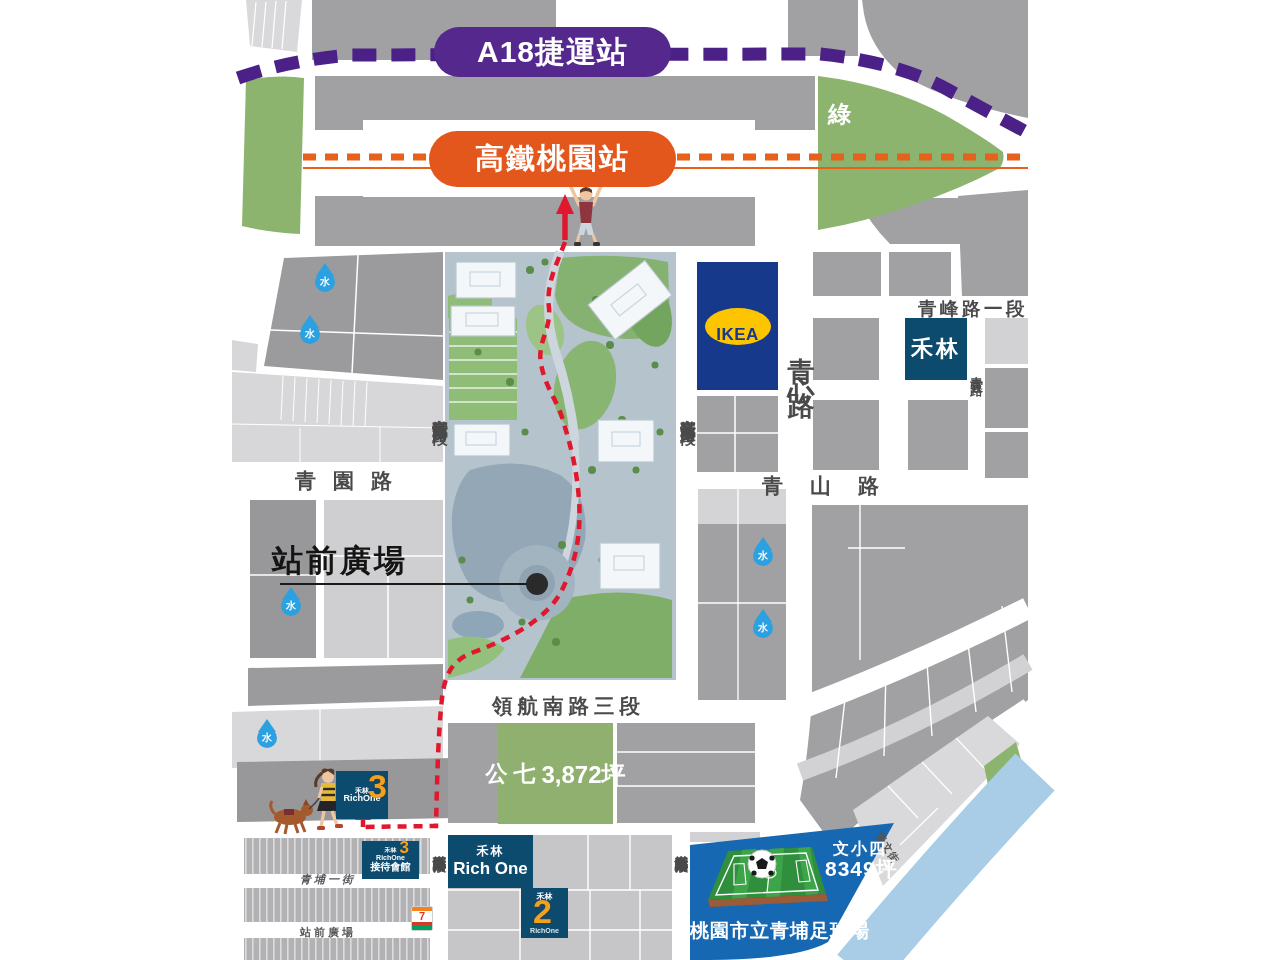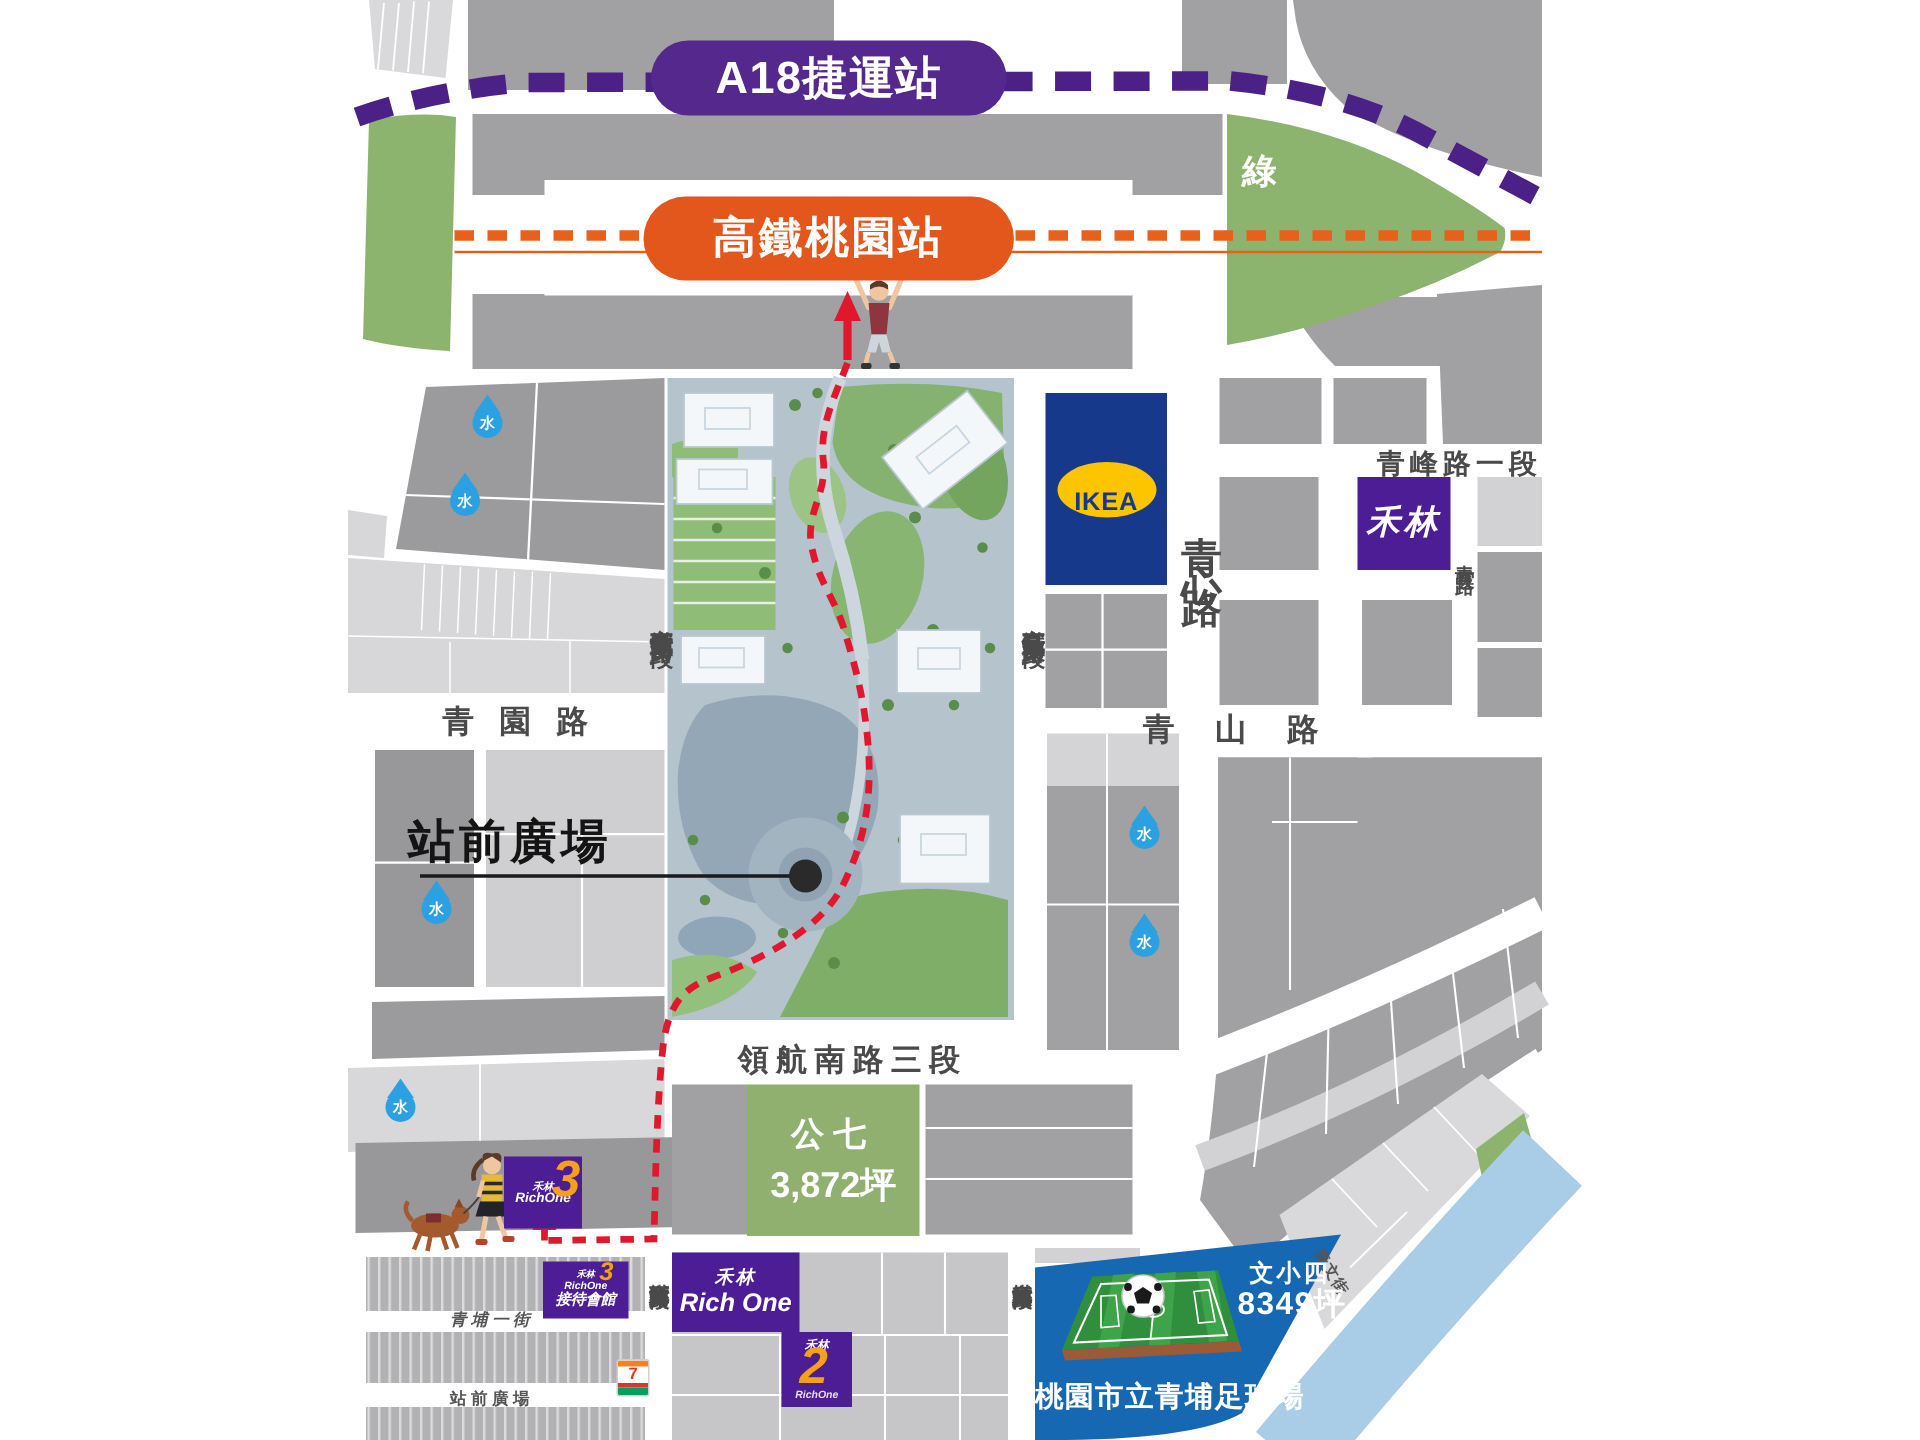--- a/index.html
+++ b/index.html
@@ -12,42 +12,42 @@
   .pill.mrt{left:434px;top:27px;width:237px;height:50px;border-radius:26px;background:#54288c;font-size:30px;letter-spacing:1px;}
   .pill.hsr{left:429px;top:131px;width:247px;height:56px;border-radius:28px;background:#e4571c;font-size:29px;letter-spacing:2px;}
   
   .road{color:#4a4a4a;font-weight:600;}
   .vroad{writing-mode:vertical-rl;text-orientation:upright;}
   .small{color:#555;font-weight:600;}
   
   .ikea{left:697px;top:262px;width:81px;height:128px;background:#16398c;display:flex;align-items:center;justify-content:center;}
   .ikea .oval{width:66px;height:37px;background:#fdc500;border-radius:50%;display:flex;align-items:flex-end;justify-content:center;}
   .ikea .oval span{color:#16398c;font-weight:800;font-size:17px;letter-spacing:.5px;}
-  .redbox{background:#4c1d95;color:#fff;display:flex;flex-direction:column;align-items:center;justify-content:center;line-height:1.05;font-style:italic;}
+  .redbox{background:#0c4a6e;color:#fff;display:flex;flex-direction:column;align-items:center;justify-content:center;line-height:1.05;}
   .holin-font{font-family:"DejaVu Serif","Liberation Serif",serif;font-weight:700;}
   .holin{left:905px;top:318px;width:62px;height:62px;font-size:22px;letter-spacing:3px;}
   .r3{left:336px;top:771px;width:52px;height:48px;}
   .r3 .brand{font-size:7px;}
   .r3 .name{font-size:9px;font-weight:700;}
   .bignum{position:absolute;font-weight:800;color:#f3a11c;text-shadow:0 0 2px rgba(120,50,0,.35);}
   .r3 .bignum{right:1px;top:-2px;font-size:34px;}
   .reception{left:362px;top:841px;width:57px;height:38px;}
   .reception .brand{font-size:6px;}
   .reception .name{font-size:7px;font-weight:700;}
   .reception .bignum{right:10px;top:-2px;font-size:17px;}
   .reception .hall{font-size:10px;font-weight:700;margin-top:1px;}
   .rbig{left:448px;top:835px;width:85px;height:53px;}
   .rbig .brand{font-size:12px;letter-spacing:2px;}
   .rbig .name{font-size:17px;font-weight:700;margin-top:2px;}
   .r2{left:521px;top:888px;width:47px;height:50px;}
   .r2 .brand{font-size:8px;}
   .r2 .name{font-size:7px;font-weight:700;opacity:.85;}
   .r2 .bignum{left:12px;top:6px;font-size:34px;}
   
-  .park7{left:498px;top:723px;width:115px;height:101px;background:#8fb06f;display:flex;flex-direction:column;
+  .park7{left:498px;top:723px;width:115px;height:101px;background:#8fb06f;display:flex;flex-direction:row;
          align-items:center;justify-content:center;color:#fff;font-weight:700;}
   .park7 .n{font-size:22px;letter-spacing:6px;}
   .park7 .a{font-size:24px;margin-top:3px;}
   .bluetext{color:#fff;font-weight:700;}
   
   .drop{position:absolute;width:20px;height:20px;background:#2ba1e1;border-radius:50%;
         display:flex;align-items:center;justify-content:center;}
   .drop::before{content:"";position:absolute;top:-9px;left:50%;transform:translateX(-50%);
         border-left:9px solid transparent;border-right:9px solid transparent;border-bottom:13px solid #2ba1e1;}
   .drop span{position:relative;color:#fff;font-size:10px;font-weight:700;}

